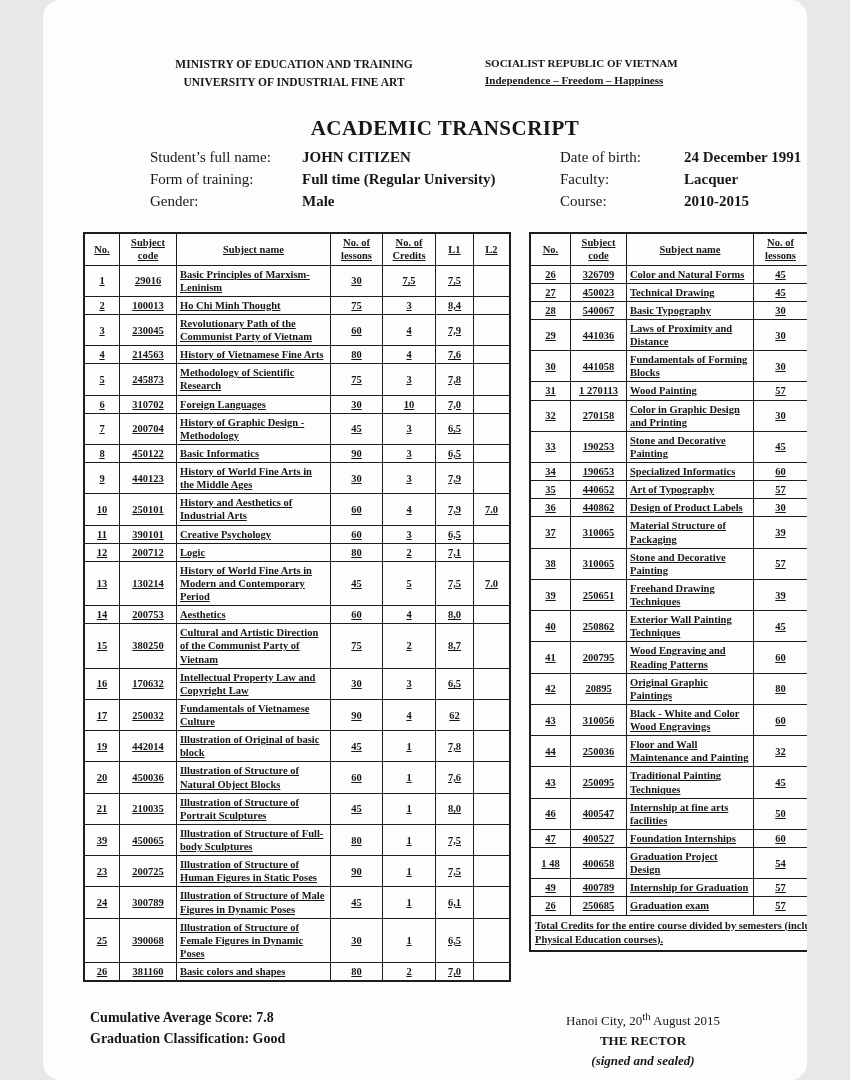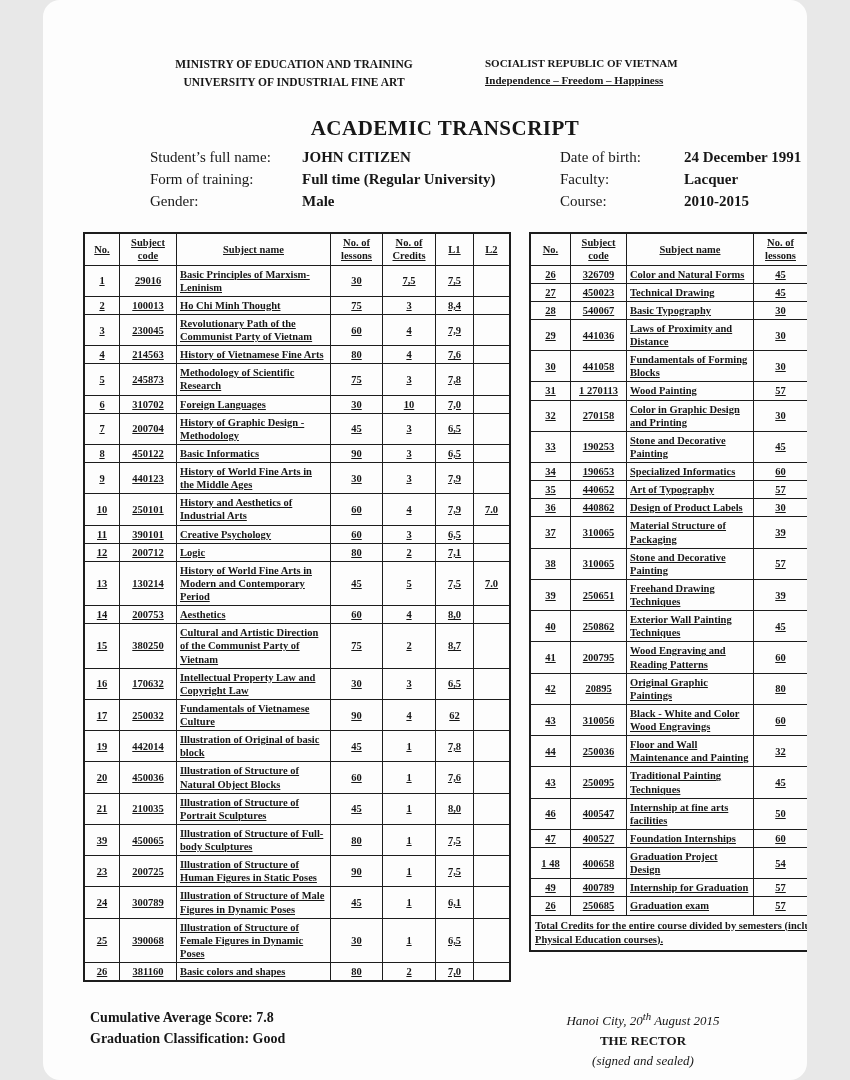--- a/index.html
+++ b/index.html
@@ -28,23 +28,23 @@
   td.col-name{text-align:left;}
   .t-left .col-no{width:28px;}  .t-left .col-code{width:50px;} .t-left .col-name{width:147px;}
   .t-left .col-lessons{width:45px;} .t-left .col-credits{width:46px;} .t-left .col-l1{width:31px;} .t-left .col-l2{width:29px;}
   .t-right .col-no{width:33px;}  .t-right .col-code{width:49px;} .t-right .col-name{width:120px;}
   .t-right .col-lessons{width:47px;} .t-right .col-credits{width:42px;} .t-right .col-l1{width:29px;} .t-right .col-l2{width:26px;}
   .note-cell{text-align:left;font-size:10.5px;padding:3px 4px;line-height:1.35;}
   
   .footer{display:flex;margin-top:26px;}
   .footer-left{margin-left:47px;width:330px;font-weight:bold;font-size:14px;line-height:1.45;}
   .footer-right{width:320px;margin-left:63px;text-align:center;font-size:13px;line-height:1.5;}
-  .date-line{font-style:italic;}
+  .date-line{}
   .rector{font-weight:bold;}
-  .signed{font-weight:normal;font-style:italic;}
+  .signed{font-weight:bold;font-style:italic;}
 </style>
 </head>
 <body>
 
 <div class="page">
 
   <div class="letterhead">
     <div class="lh-left">
       <div>MINISTRY OF EDUCATION AND TRAINING</div>
       <div>UNIVERSITY OF INDUSTRIAL FINE ART</div>

